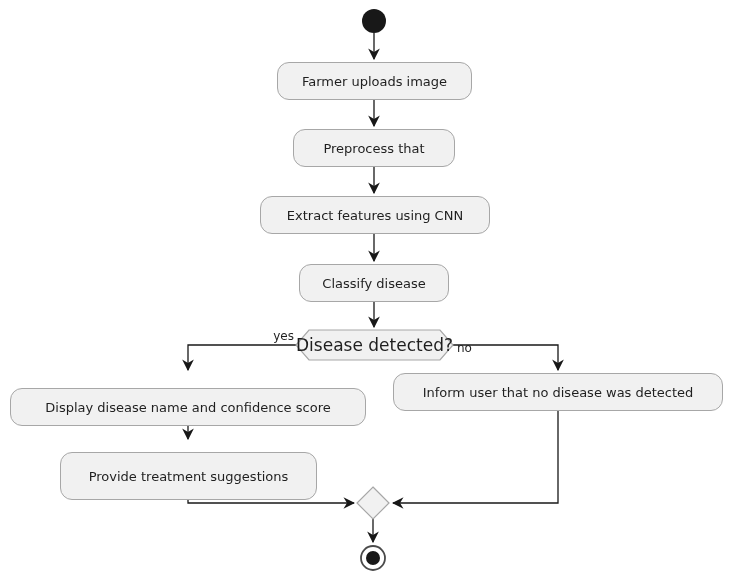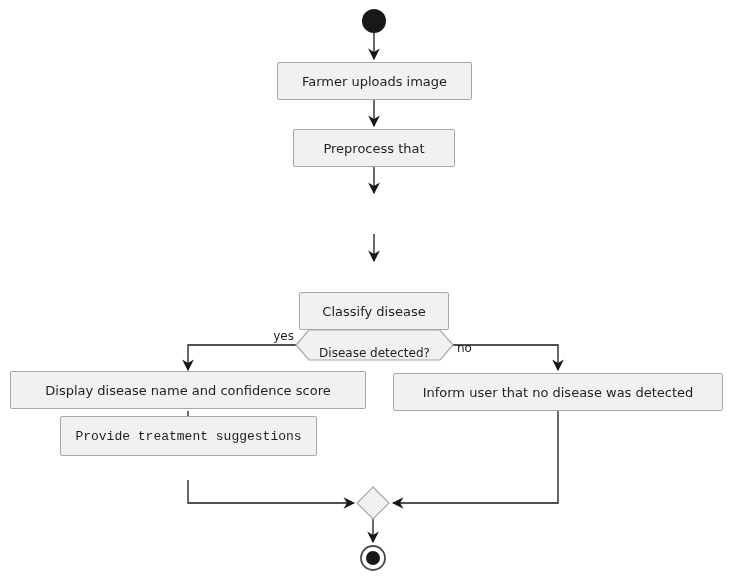--- a/index.html
+++ b/index.html
@@ -31,32 +31,32 @@
   .end-outer { fill: none; stroke: #4a4a4a; stroke-width: 1.8; }
   .end-inner { fill: var(--edge, #1d1d1d); stroke: none; }
   .activity {
     position: absolute;
     box-sizing: border-box;
     display: flex;
     align-items: center;
     justify-content: center;
     background: var(--node-fill, #f1f1f1);
     border: 1.2px solid var(--node-border, #a7a7a7);
-    border-radius: 2px;
+    border-radius: 12px;
     font-size: 13px;
     color: var(--text, #1f1f1f);
     text-align: center;
     white-space: nowrap;
   }
   .hex-label {
     position: absolute;
     display: flex;
-    align-items: flex-end;
+    align-items: center;
     justify-content: center;
-    font-size: 12px;
+    font-size: 17px;
     color: var(--text, #1f1f1f);
     white-space: nowrap;
   }
   .edge-label {
     position: absolute;
     font-size: 12px;
     color: var(--text, #1f1f1f);
     line-height: 1;
     white-space: nowrap;
   }
@@ -97,37 +97,40 @@
   </svg>
 
   <div class="activity" style="left:277px; top:62px; width:195px; height:38px;">
     <span>Farmer uploads image</span>
   </div>
 
   <div class="activity" style="left:293px; top:129px; width:162px; height:38px;">
     <span>Preprocess that</span>
   </div>
 
+  <div class="activity" style="left:260px; top:196px; width:230px; height:38px;">
+    <span>Extract features using CNN</span>
+  </div>
 
-  <div class="activity" style="left:299px; top:264px; width:150px; height:38px;margin-top:28px;">
+  <div class="activity" style="left:299px; top:264px; width:150px; height:38px;">
     <span>Classify disease</span>
   </div>
 
   <div class="hex-label" style="left:296px; top:330px; width:157px; height:30px;">
     <span>Disease detected?</span>
   </div>
 
-  <div class="activity" style="left:10px; top:371px; width:356px; height:38px;">
+  <div class="activity" style="left:10px; top:388px; width:356px; height:38px;">
     <span>Display disease name and confidence score</span>
   </div>
 
   <div class="activity" style="left:393px; top:373px; width:330px; height:38px;">
     <span>Inform user that no disease was detected</span>
   </div>
 
-  <div class="activity" style="left:60px; top:416px; width:257px; height:40px;font-family:Liberation Mono, monospace;">
+  <div class="activity" style="left:60px; top:452px; width:257px; height:48px;">
     <span>Provide treatment suggestions</span>
   </div>
 
   <div class="edge-label right-align" style="left:262px; top:330px; width:32px;">yes</div>
   <div class="edge-label" style="left:457px; top:342px;">no</div>
 
 </div>
 
 </body></html>

